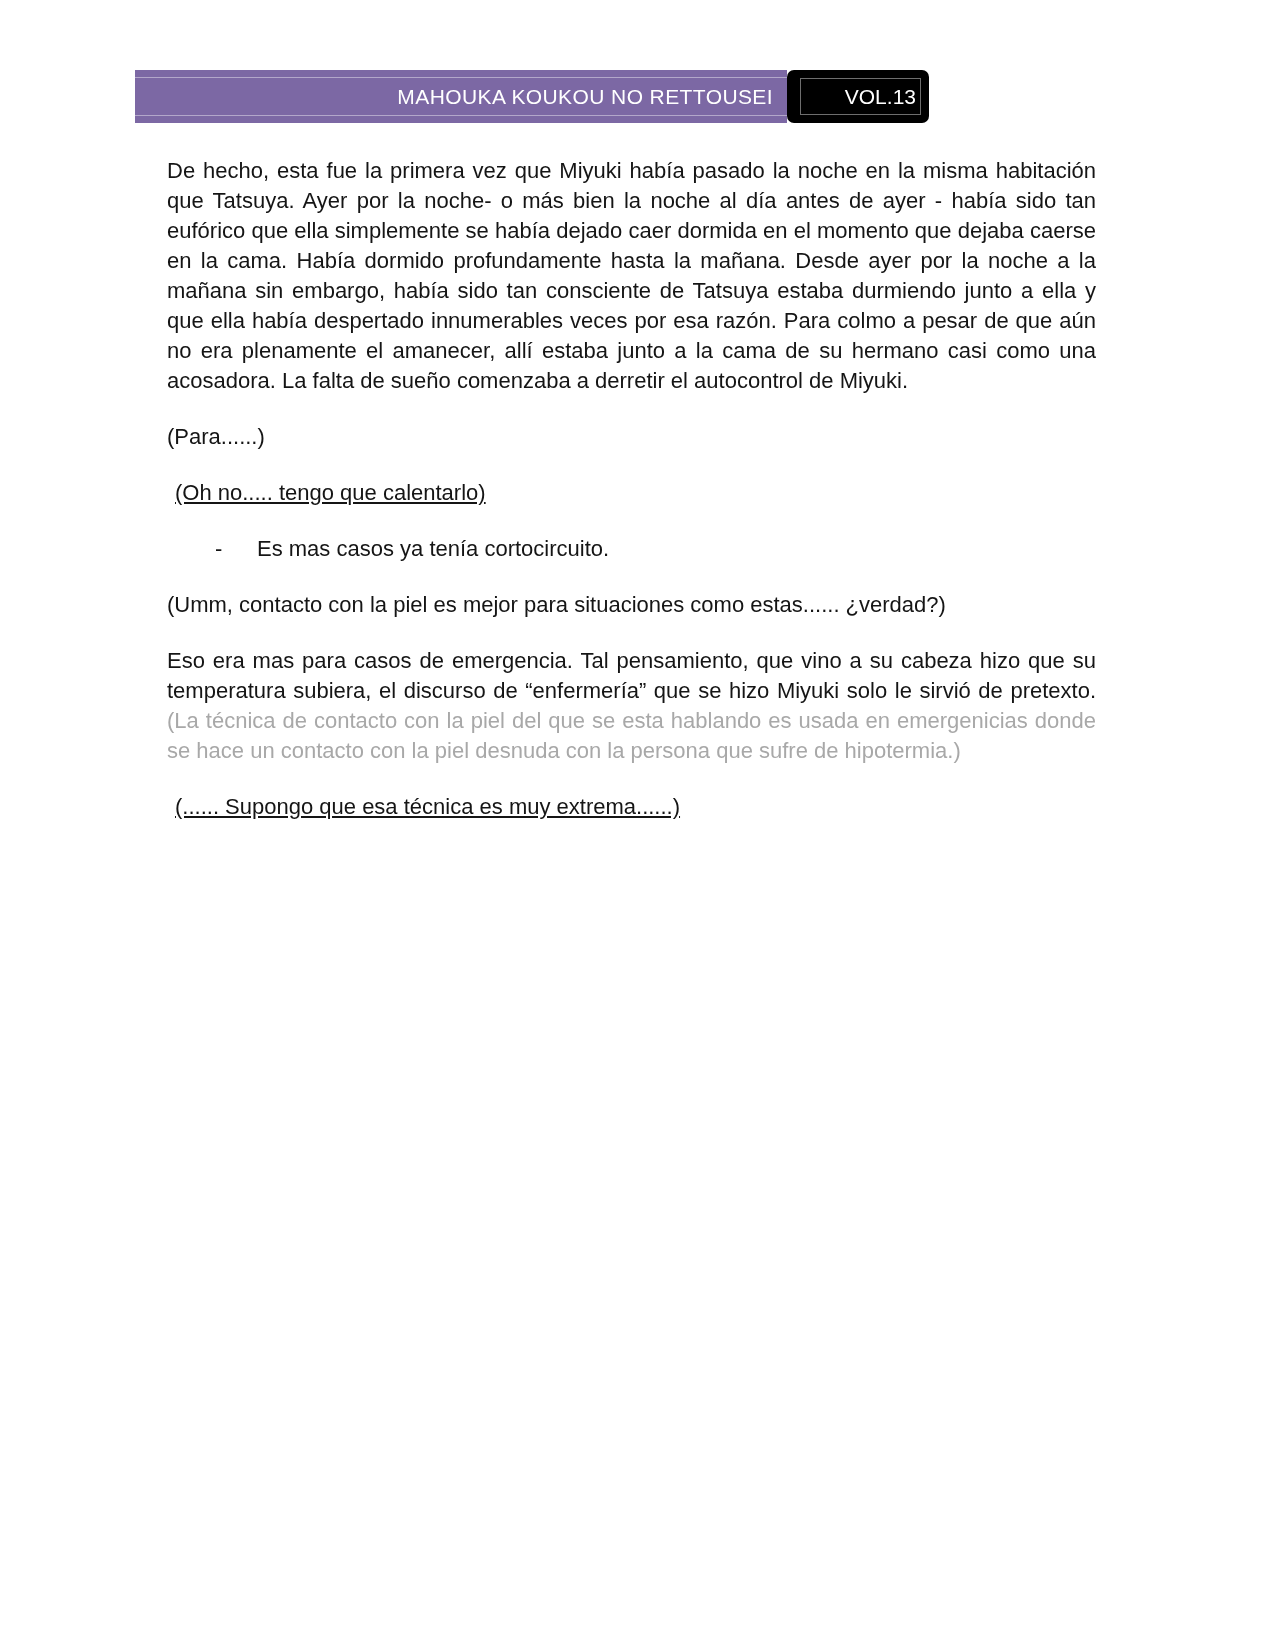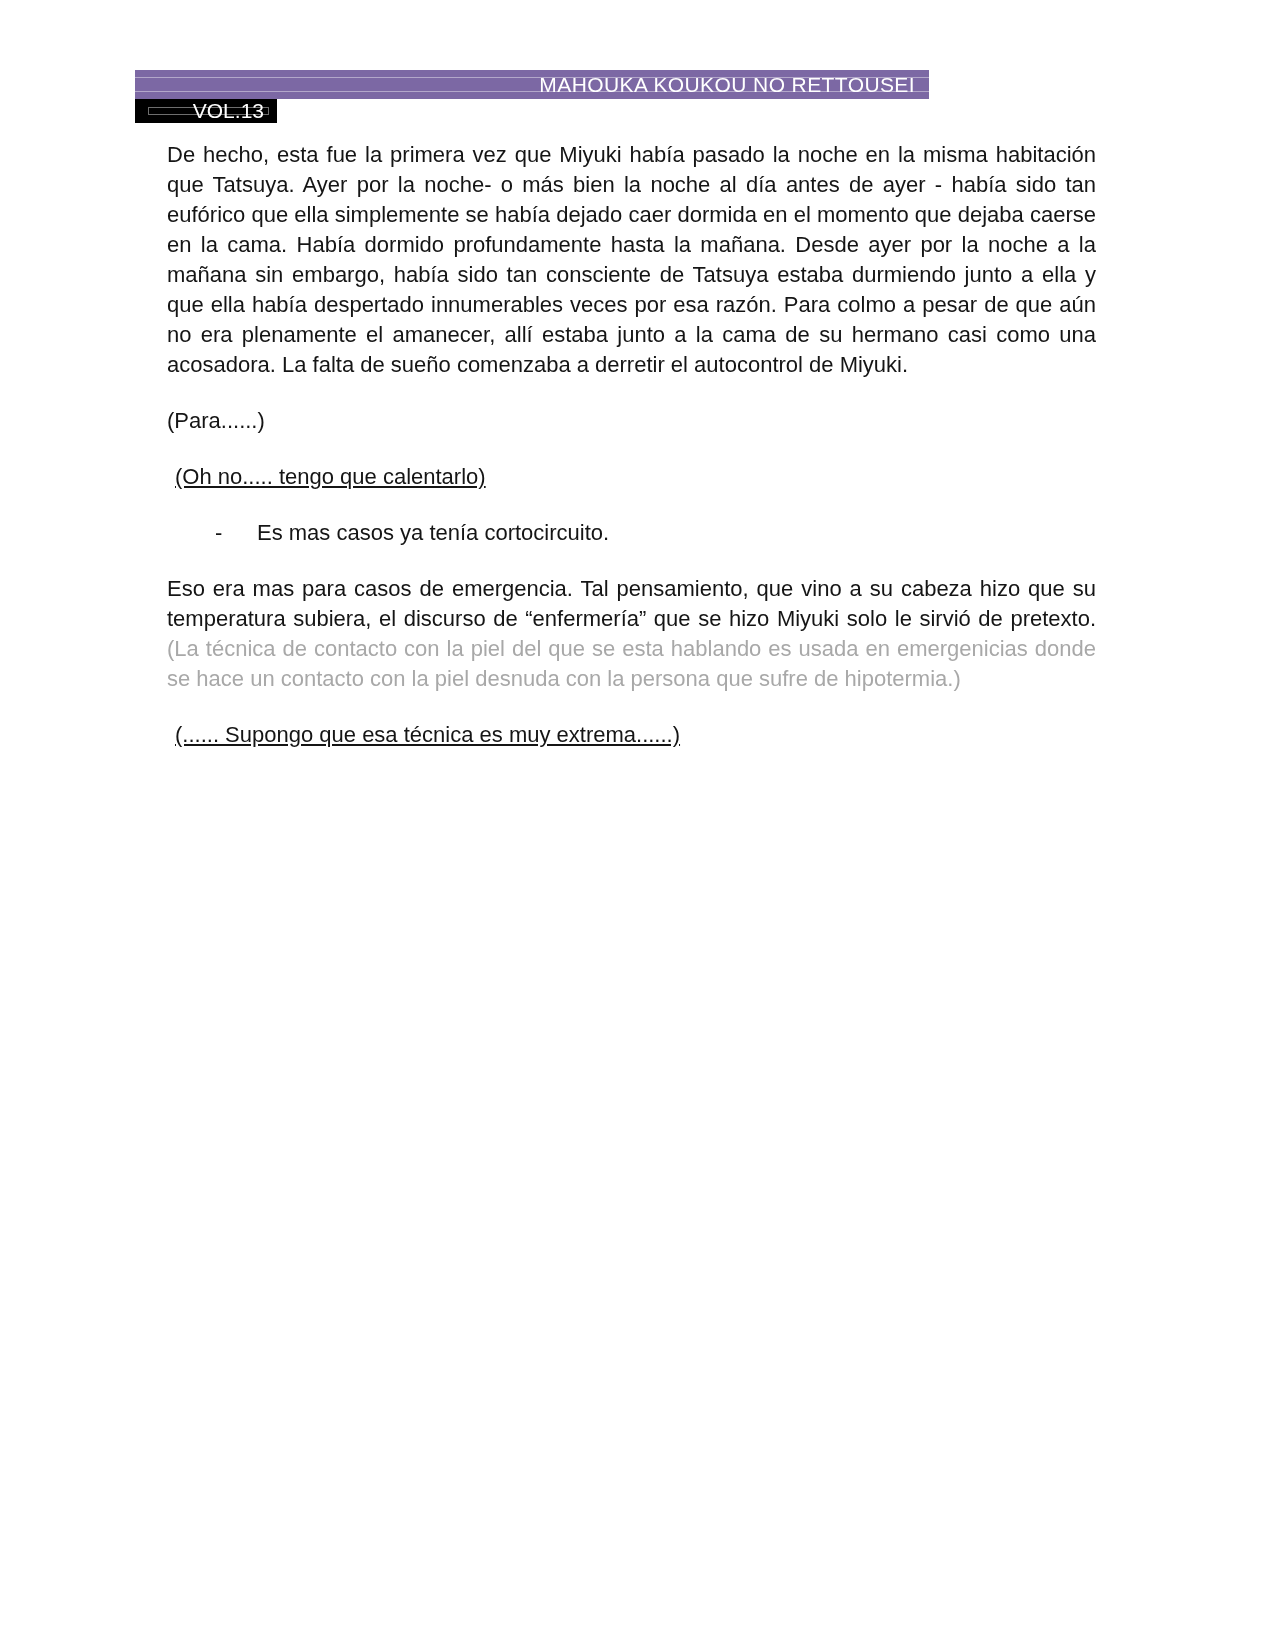--- a/index.html
+++ b/index.html
@@ -13,21 +13,20 @@
   }
 
   
   .banner {
     position: absolute;
     left: 135px;
     top: 70px;
     width: 794px;
     height: 53px;
     display: flex;
-    flex-direction: column;
   }
   .banner-purple {
     position: relative;
     flex: 1 1 auto;
     background: #7c68a4;
     display: flex;
     align-items: center;
     justify-content: flex-end;
     padding-right: 14px;
     box-sizing: border-box;
@@ -50,20 +49,21 @@
   }
   .banner-black {
     position: relative;
     width: 142px;
     flex: 0 0 auto;
     background: #000000;
     display: flex;
     align-items: center;
     justify-content: flex-end;
     box-sizing: border-box;
+    border-radius: 7px;
   }
   .banner-black::before {
     content: "";
     position: absolute;
     top: 8px; bottom: 8px; left: 13px; right: 8px;
     border: 1px solid #6e6e6e;
   }
   .banner-volume {
     position: relative;
     color: #ffffff;
@@ -76,21 +76,21 @@
   .content {
     position: absolute;
     left: 167px;
     top: 140px;
     width: 929px;
     font-size: 22px;
     line-height: 30px;
     color: #151515;
     text-align: justify;
   }
-  .content p { margin: 0 0 26px 0; }
+  .content p { margin: 16px 0 26px 0; }
   .indent-sm { padding-left: 8px; text-decoration: underline; }
   .list-line {
     padding-left: 48px;
     display: flex;
     text-align: left;
   }
   .dash { flex: 0 0 42px; }
   .gray { color: #a8a8a8; }
 </style>
 </head>
@@ -116,20 +116,21 @@
     <p class="para">(Para......)</p>
 
 
     <p class="para indent-sm">(Oh no..... tengo que calentarlo)</p>
 
     <p class="para list-line">
       <span class="dash">-</span>
       <span>Es mas casos ya tenía cortocircuito.</span>
     </p>
 
+    <p class="para">(Umm, contacto con la piel es mejor para situaciones como estas...... ¿verdad?)</p>
 
     <p class="para">
       <span>Eso era mas para casos de emergencia. Tal pensamiento, que vino a su cabeza hizo que su temperatura subiera, el discurso de “enfermería” que se hizo Miyuki solo le sirvió de pretexto. </span>
       <span class="gray">(La técnica de contacto con la piel del que se esta hablando es usada en emergenicias donde se hace un contacto con la piel desnuda con la persona que sufre de hipotermia.)</span>
     </p>
 
     <p class="para indent-sm">(...... Supongo que esa técnica es muy extrema......)</p>
 
   </main>
 </div>

